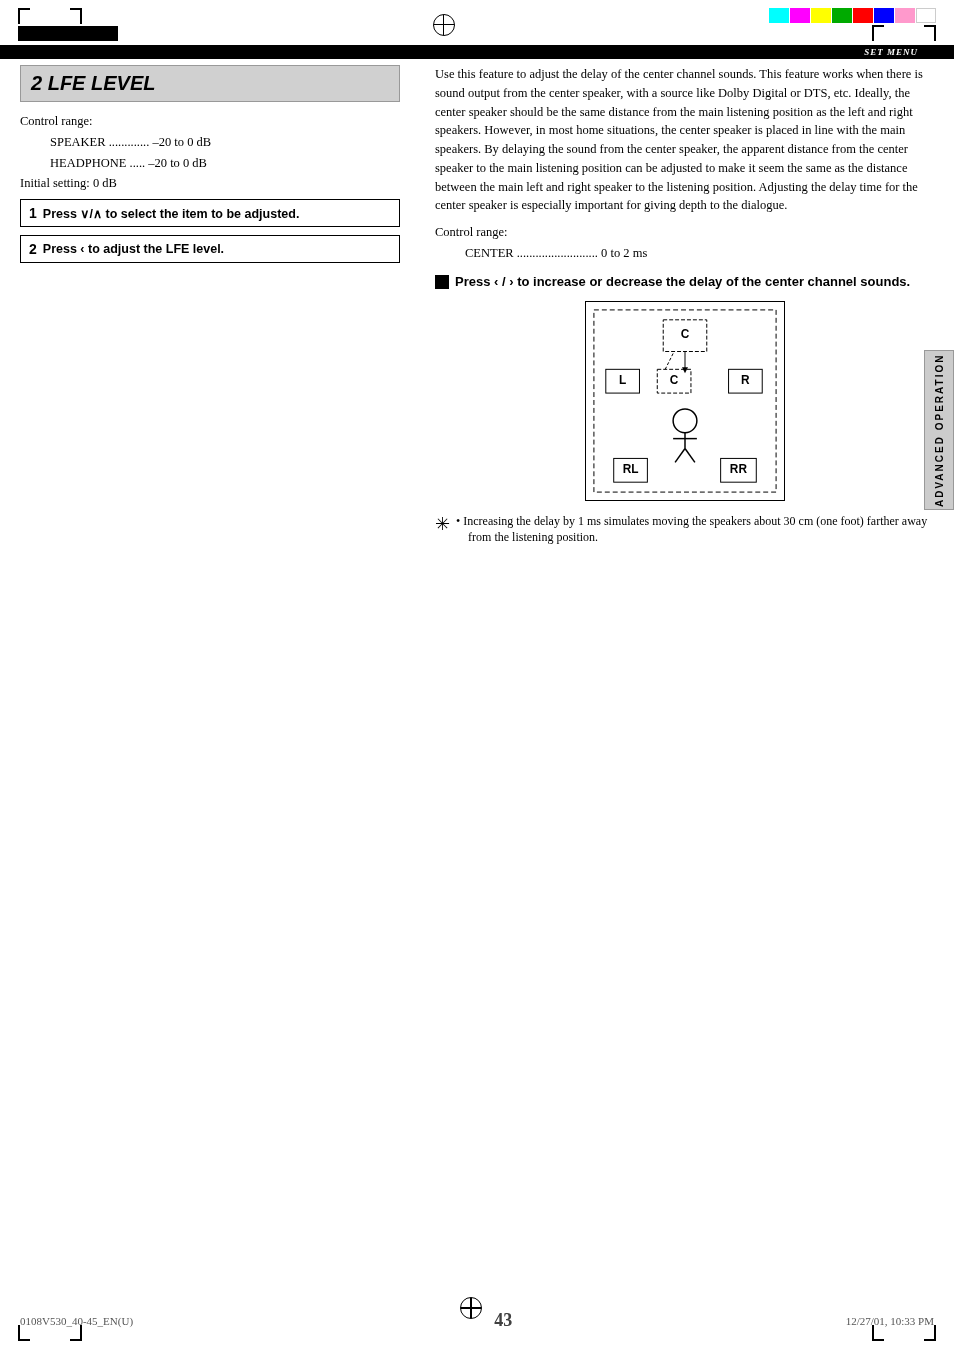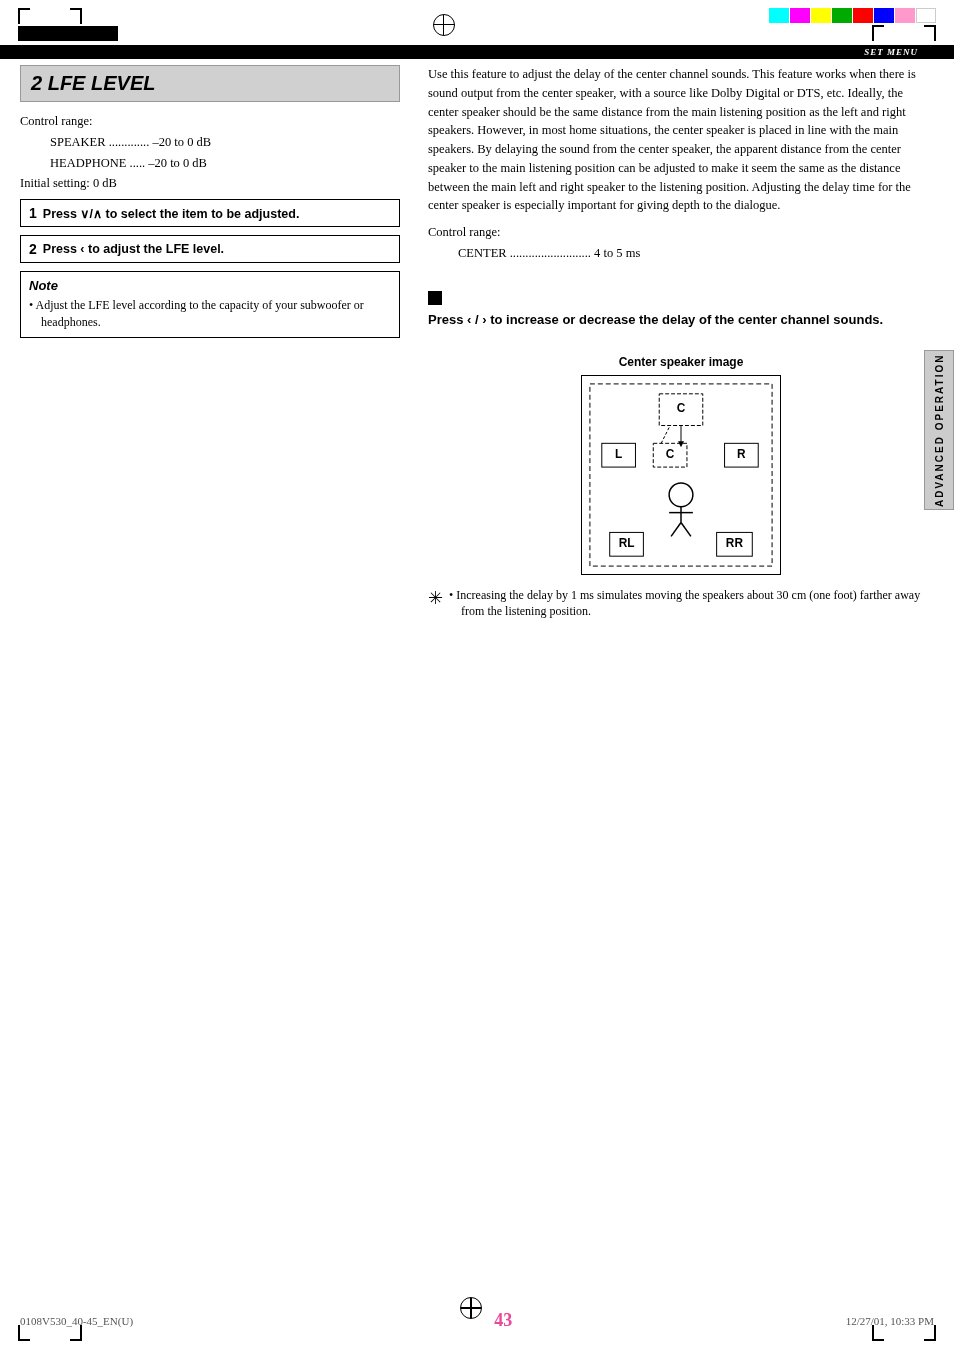--- a/index.html
+++ b/index.html
@@ -23,21 +23,21 @@
       text-align: right;
       padding: 2px 36px;
       letter-spacing: 1px;
       margin-bottom: 6px;
     }
 
     
     .main-content {
       display: flex;
       padding: 0 20px;
-      gap: 28px;
+      gap: 35px;
       flex: 1;
     }
 
     .left-column {
       width: 380px;
       flex-shrink: 0;
     }
 
     .right-column {
       flex: 1;
@@ -116,23 +116,22 @@
       text-indent: -12px;
     }
     .note-body li::before {
       content: '• ';
     }
 
     
     .press-instruction {
       display: flex;
       align-items: flex-start;
-      margin: 26px 0;
+      margin: 10px 0;
       gap: 6px;
-      flex-direction: column;
     }
     .black-square {
       width: 14px;
       height: 14px;
       background: #000;
       flex-shrink: 0;
       margin-top: 2px;
     }
     .press-text {
       font-size: 13px;
@@ -200,21 +199,21 @@
       bottom: 20px;
       left: 0;
       right: 0;
       display: flex;
       justify-content: space-between;
       align-items: center;
       padding: 0 20px;
       font-size: 11px;
     }
     .footer-left { color: #555; }
-    .footer-center { font-size: 18px; font-weight: bold; color: #ec4899; margin-left: 28px; }
+    .footer-center { font-size: 18px; font-weight: bold; color: #404040; margin-left: 28px; }
     .footer-right { color: #555; }
 
     .page-wrapper {
       position: relative;
       min-height: 1351px;
     }
 
     .top-decoration {
       display: flex;
       justify-content: space-between;
@@ -364,46 +363,39 @@
         <div class="step-box">
           <span class="step-num">1</span>
           <span class="step-text">Press ∨/∧ to select the item to be adjusted.</span>
         </div>
 
         <div class="step-box">
           <span class="step-num">2</span>
           <span class="step-text">Press ‹ to adjust the LFE level.</span>
         </div>
 
-        <div class="note-box">
-          <div class="note-title">Note</div>
-          <ul class="note-body">
-            <li>Adjust the LFE level according to the capacity of your subwoofer or headphones.</li>
-          </ul>
-        </div>
       </div>
     </div>
 
     <div class="right-column">
 
       <div class="section-body">
         <p>Use this feature to adjust the delay of the center channel sounds. This feature works when there is sound output from the center speaker, with a source like Dolby Digital or DTS, etc. Ideally, the center speaker should be the same distance from the main listening position as the left and right speakers. However, in most home situations, the center speaker is placed in line with the main speakers. By delaying the sound from the center speaker, the apparent distance from the center speaker to the main listening position can be adjusted to make it seem the same as the distance between the main left and right speaker to the listening position. Adjusting the delay time for the center speaker is especially important for giving depth to the dialogue.</p>
 
         <div class="control-range">
           <p>Control range:</p>
-          <p class="indent">CENTER .......................... 4 to 5 ms</p>
+          <p class="indent">CENTER .......................... 0 to 2 ms</p>
         </div>
 
         <div class="press-instruction">
           <div class="black-square"></div>
           <span class="press-text">Press ‹ / › to increase or decrease the delay of the center channel sounds.</span>
         </div>
 
         <div class="speaker-image-section">
-          <div class="speaker-image-label">Center speaker image</div>
 
           <div class="svg-container">
             <svg width="200" height="200" viewBox="0 0 200 200" style="border: 1.5px solid #000; background: #fff;">
 
               <rect x="8" y="8" width="184" height="184" fill="none" stroke="#000" stroke-width="1" stroke-dasharray="5,3"></rect>
 
               <rect x="78" y="18" width="44" height="32" fill="none" stroke="#000" stroke-width="1" stroke-dasharray="4,2"></rect>
               <text x="100" y="36" text-anchor="middle" font-family="Arial" font-size="12" font-weight="bold">C</text>
 
               <line x1="100" y1="50" x2="100" y2="68" stroke="#000" stroke-width="1"></line>

